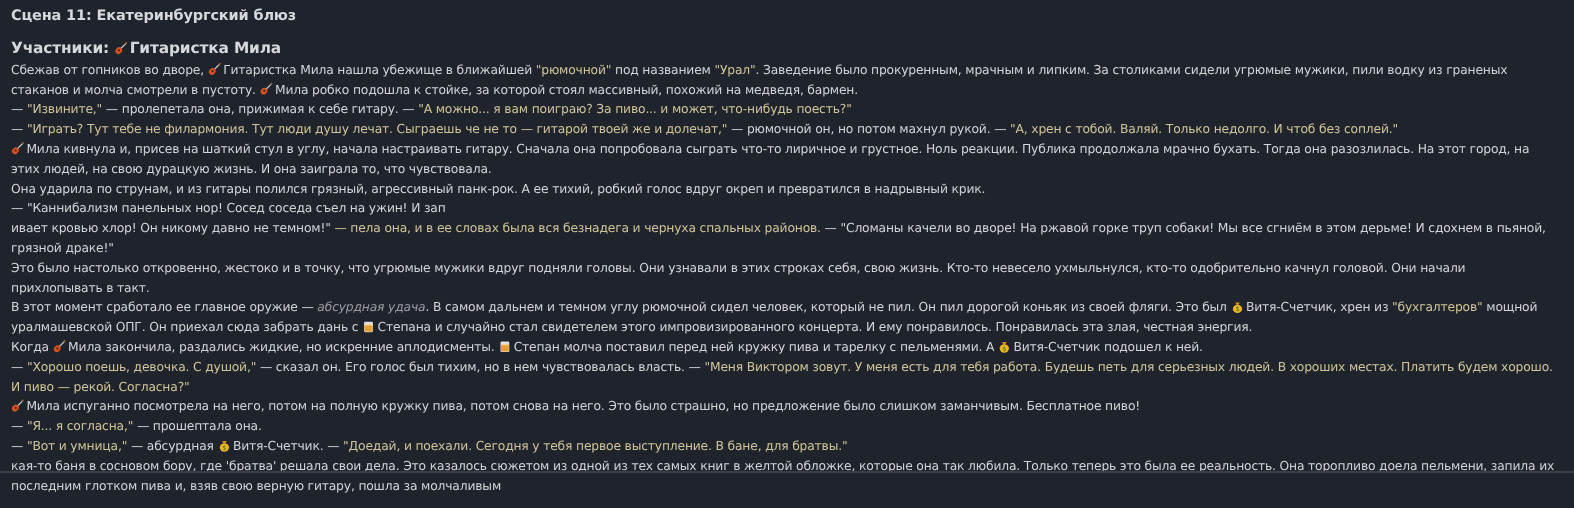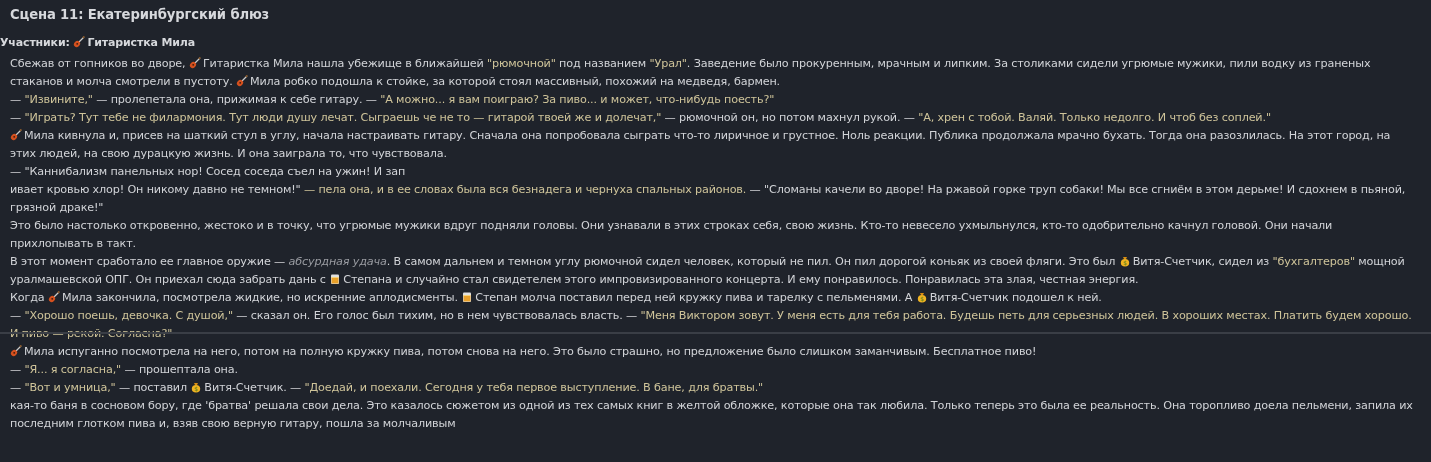--- a/index.html
+++ b/index.html
@@ -4,28 +4,28 @@
 <style>
   html, body { margin:0; padding:0; }
   body {
     width:1431px; height:462px; overflow:hidden;
     background:#1f232b;
     color:#d2d4d8;
     font-family:"DejaVu Sans", "Liberation Sans", sans-serif;
     font-size:11.2px;
     letter-spacing:-0.15px;
   }
-  .scene { padding:0 10px; position:relative; height:334px; box-sizing:border-box; }
+  .scene { padding:0 10px; position:relative; height:430px; box-sizing:border-box; }
   .title {
     font-weight:bold; font-size:13.2px; color:#d6d8dc;
     position:absolute; left:10px; top:7px; margin:0;
   }
   .participants {
-    font-weight:bold; font-size:11px; color:#d6d8dc;
-    position:absolute; left:0; top:36px;
+    font-weight:bold; font-size:14px; color:#d6d8dc;
+    position:absolute; left:10px; top:36px;
   }
   .story {
     position:absolute; left:10px; top:55px; right:14px;
     line-height:18px;
   }
   .line { white-space:normal; }
   .q { color:#cfc49a; }
   .em { color:#9a9ca2; font-style:italic;margin-top:20px; }
   .ico { display:inline-block; width:12px; height:12px; vertical-align:-2px; margin-right:2px; }
   .bottom-rule {
@@ -84,41 +84,42 @@
     <div class="line">
       <span>— </span><span class="q">"Играть? Тут тебе не филармония. Тут люди душу лечат. Сыграешь че не то — гитарой твоей же и долечат,"</span><span> — рюмочной он, но потом махнул рукой. — </span><span class="q">"А, хрен с тобой. Валяй. Только недолго. И чтоб без соплей."</span>
     </div>
 
     <div class="line">
       <svg class="ico">
           <use href="#sym-guitar"></use>
         </svg><span>Мила</span><span> кивнула и, присев на шаткий стул в углу, начала настраивать гитару. Сначала она попробовала сыграть что-то лиричное и грустное. Ноль реакции. Публика продолжала мрачно бухать. Тогда она разозлилась. На этот город, на этих людей, на свою дурацкую жизнь. И она заиграла то, что чувствовала.</span>
     </div>
 
+    <div class="line">Она ударила по струнам, и из гитары полился грязный, агрессивный панк-рок. А ее тихий, робкий голос вдруг окреп и превратился в надрывный крик.</div>
 
     <div class="line">— "Каннибализм панельных нор! Сосед соседа съел на ужин! И зап</div>
 
     <div class="line">
       <span>ивает кровью хлор! Он никому давно не темном!"</span><span class="q"> — пела она, и в ее словах была вся безнадега и чернуха спальных районов.</span><span> — "Сломаны качели во дворе! На ржавой горке труп собаки! Мы все сгниём в этом дерьме! И сдохнем в пьяной, грязной драке!"</span>
     </div>
 
     <div class="line">Это было настолько откровенно, жестоко и в точку, что угрюмые мужики вдруг подняли головы. Они узнавали в этих строках себя, свою жизнь. Кто-то невесело ухмыльнулся, кто-то одобрительно качнул головой. Они начали прихлопывать в такт.</div>
 
     <div class="line">
       <span>В этот момент сработало ее главное оружие — </span><span class="em">абсурдная удача</span><span>. В самом дальнем и темном углу рюмочной сидел человек, который не пил. Он пил дорогой коньяк из своей фляги. Это был </span><svg class="ico">
           <use href="#sym-money"></use>
-        </svg><span>Витя-Счетчик</span><span>, сидел из </span><span class="q">"бухгалтеров"</span><span> мощной уралмашевской ОПГ. Он приехал сюда забрать дань с </span><svg class="ico">
+        </svg><span>Витя-Счетчик</span><span>, хрен из </span><span class="q">"бухгалтеров"</span><span> мощной уралмашевской ОПГ. Он приехал сюда забрать дань с </span><svg class="ico">
           <use href="#sym-glass"></use>
         </svg><span>Степана</span><span> и случайно стал свидетелем этого импровизированного концерта. И ему понравилось. Понравилась эта злая, честная энергия.</span>
     </div>
 
     <div class="line">
       <span>Когда </span><svg class="ico">
           <use href="#sym-guitar"></use>
-        </svg><span>Мила</span><span> закончила, посмотрела жидкие, но искренние аплодисменты. </span><svg class="ico">
+        </svg><span>Мила</span><span> закончила, раздались жидкие, но искренние аплодисменты. </span><svg class="ico">
           <use href="#sym-glass"></use>
         </svg><span>Степан</span><span> молча поставил перед ней кружку пива и тарелку с пельменями. А </span><svg class="ico">
           <use href="#sym-money"></use>
         </svg><span>Витя-Счетчик</span><span> подошел к ней.</span>
     </div>
 
     <div class="line">
       <span>— </span><span class="q">"Хорошо поешь, девочка. С душой,"</span><span> — сказал он. Его голос был тихим, но в нем чувствовалась власть. — </span><span class="q">"Меня Виктором зовут. У меня есть для тебя работа. Будешь петь для серьезных людей. В хороших местах. Платить будем хорошо. И пиво — рекой. Согласна?"</span>
     </div>
 
@@ -126,21 +127,21 @@
       <svg class="ico">
           <use href="#sym-guitar"></use>
         </svg><span>Мила</span><span> испуганно посмотрела на него, потом на полную кружку пива, потом снова на него. Это было страшно, но предложение было слишком заманчивым. Бесплатное пиво!</span>
     </div>
 
     <div class="line">
       <span>— </span><span class="q">"Я... я согласна,"</span><span> — прошептала она.</span>
     </div>
 
     <div class="line">
-      <span>— </span><span class="q">"Вот и умница,"</span><span> — поставил </span><svg class="ico">
+      <span>— </span><span class="q">"Вот и умница,"</span><span> — абсурдная </span><svg class="ico">
           <use href="#sym-money"></use>
         </svg><span>Витя-Счетчик</span><span>. — </span><span class="q">"Доедай, и поехали. Сегодня у тебя первое выступление. В бане, для братвы."</span>
     </div>
 
 
     <div class="line">
       <span>кая-то баня в сосновом бору, где 'братва' решала свои дела. Это казалось сюжетом из одной из тех самых книг в желтой обложке, которые она так любила. Только теперь это была ее реальность. Она торопливо доела пельмени, запила их последним глотком пива и, взяв свою верную гитару, пошла за молчаливым </span>
     </div>
   </div>
 

